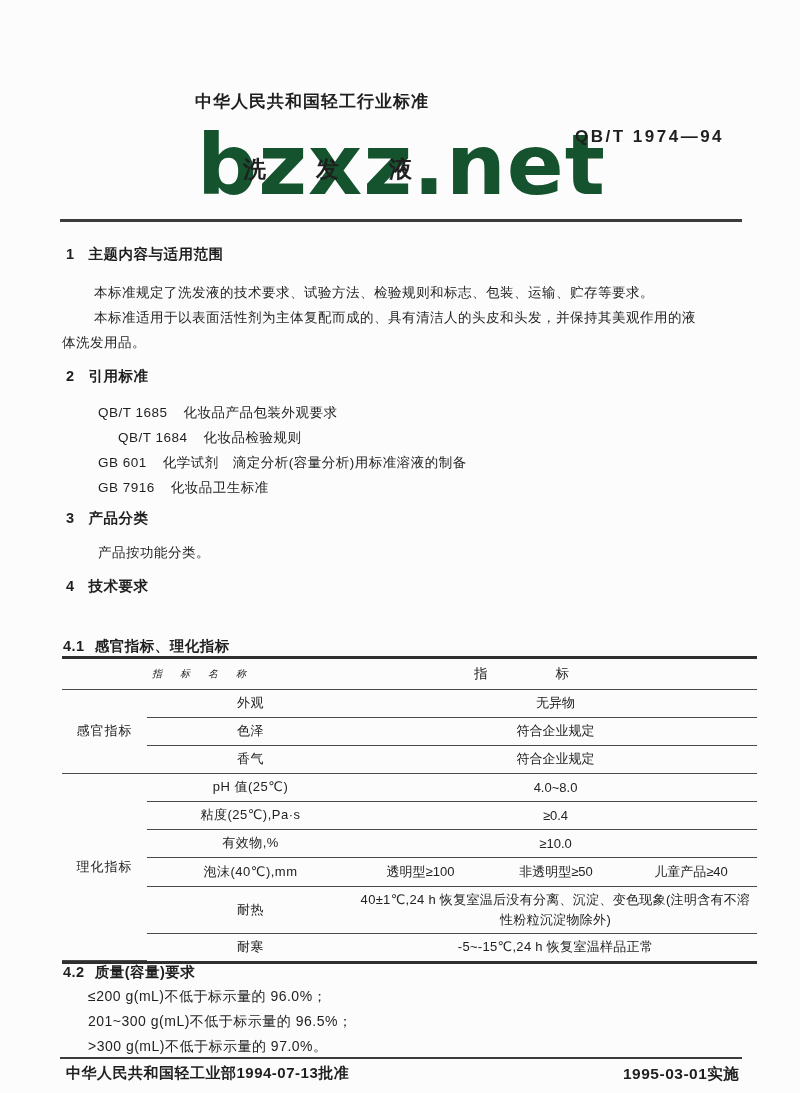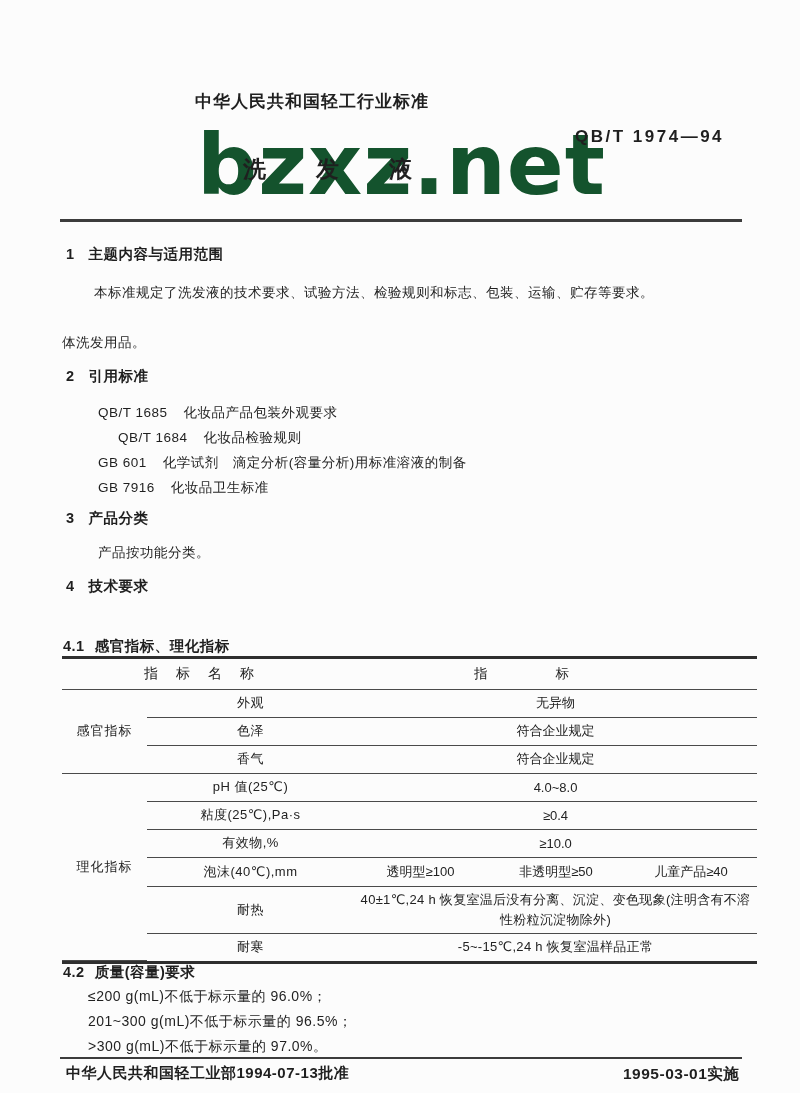--- a/index.html
+++ b/index.html
@@ -40,21 +40,21 @@
     border-top:3px solid #2f2f2f;
     border-bottom:3px solid #2f2f2f;
   }
   table.spec{border-collapse:collapse;table-layout:fixed;width:695px;font-size:13px;color:#222;}
   table.spec td{
     border:0;border-bottom:1px solid #4a4a4a;
     padding:0 6px;vertical-align:middle;text-align:center;
     overflow:hidden;
   }
   table.spec tr.last td{border-bottom:0;}
-  td.th-name{border-right:1px solid #4a4a4a;letter-spacing:18px;padding-left:80px;font-size:14px;}
+  td.th-name{border-right:1px solid #4a4a4a;letter-spacing:18px;padding-left:80px;font-size:10px;font-style:italic;}
   td.th-val{letter-spacing:68px;padding-left:68px;font-size:13.5px;}
   td.group{letter-spacing:1px;}
   td.name{
     border-left:1px solid #4a4a4a;border-right:1px solid #4a4a4a;
     text-align:left;padding-left:10px;letter-spacing:0.5px;
   }
   td.vsub2,td.vsub3{border-left:1px solid #4a4a4a;}
   td.val-left{text-align:left;padding-left:10px;line-height:20px;letter-spacing:0.3px;}
 
   
@@ -72,20 +72,21 @@
   <div class="abs watermark">bzxz.net</div>
   <div class="abs std-line">中华人民共和国轻工行业标准</div>
   <div class="abs std-no">QB/T 1974—94</div>
   <div class="abs doc-title">洗发液</div>
   <div class="abs rule-top"></div>
 
   <div class="abs h2" style="left:66px;top:245px;">
     <span class="num">1</span><span>主题内容与适用范围</span>
   </div>
   <div class="abs body-line" style="left:94px;top:284px;">本标准规定了洗发液的技术要求、试验方法、检验规则和标志、包装、运输、贮存等要求。</div>
+  <div class="abs body-line" style="left:94px;top:309px;">本标准适用于以表面活性剂为主体复配而成的、具有清洁人的头皮和头发，并保持其美观作用的液</div>
   <div class="abs body-line" style="left:62px;top:334px;">体洗发用品。</div>
 
   <div class="abs h2" style="left:66px;top:367px;">
     <span class="num">2</span><span>引用标准</span>
   </div>
   <div class="abs body-line ref-line" style="left:98px;top:404px;">
     <span class="code">QB/T 1685</span><span>化妆品产品包装外观要求</span>
   </div>
   <div class="abs body-line ref-line" style="left:98px;top:429px;margin-left:20px;">
     <span class="code">QB/T 1684</span><span>化妆品检验规则</span>

